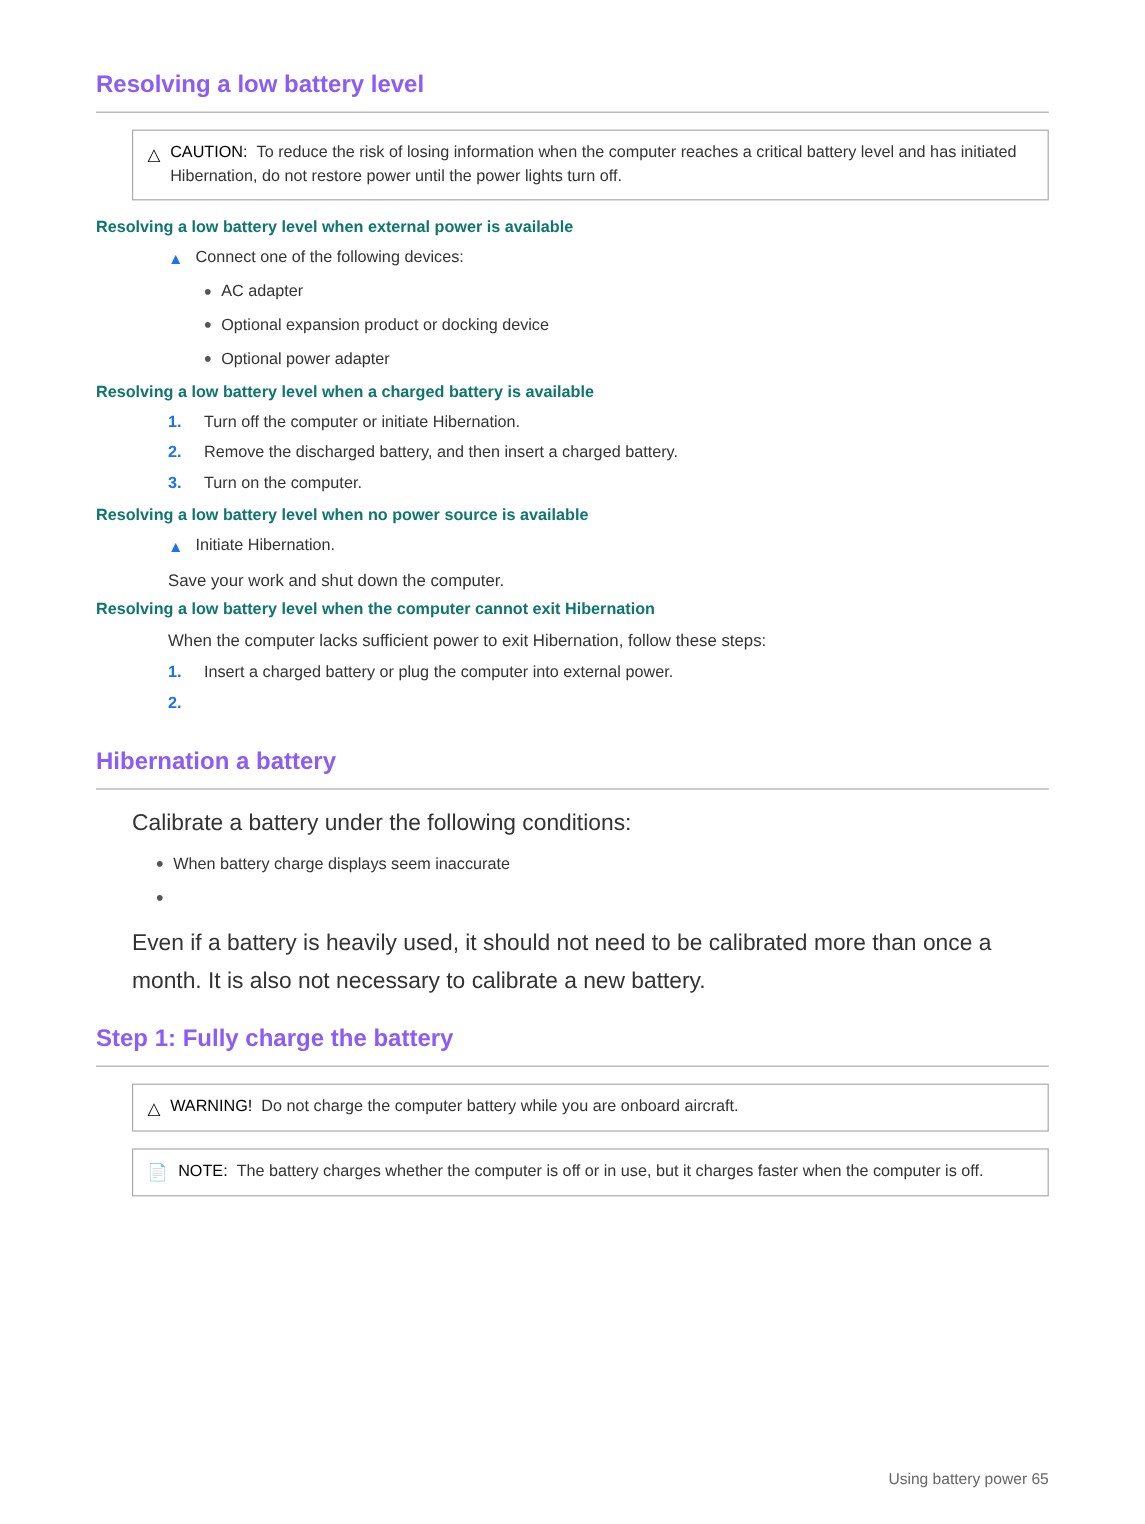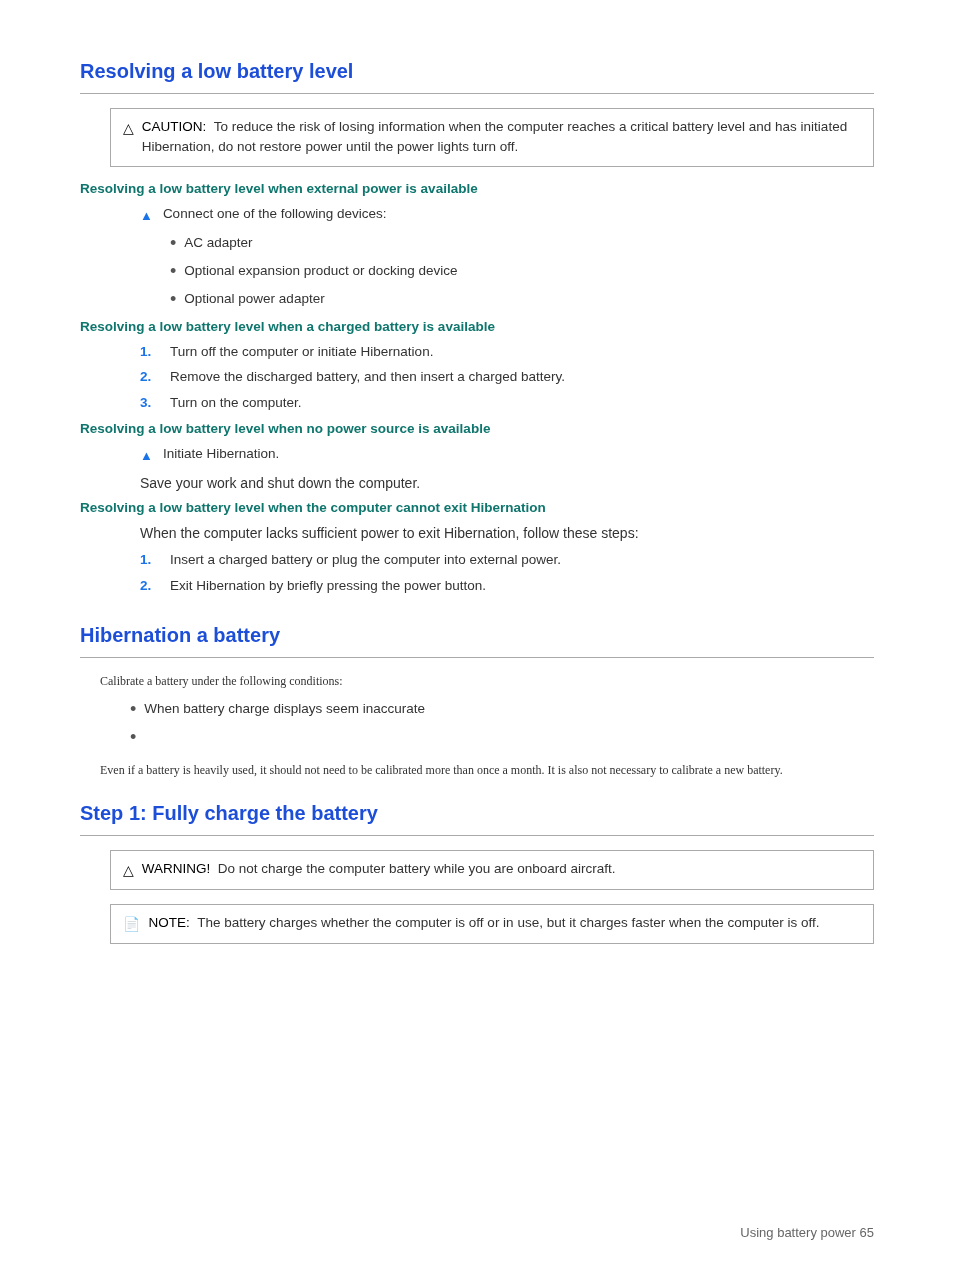--- a/index.html
+++ b/index.html
@@ -7,21 +7,21 @@
       font-family: Arial, Helvetica, sans-serif;
       font-size: 14px;
       color: #333;
       background: #fff;
       width: 954px;
       min-height: 1270px;
       padding: 40px 80px 60px 80px;
       position: relative;
     }
     .section-title-large {
-      color: #1d4ed8;
+      color: #8b5cf6;
       font-size: 20px;
       font-weight: bold;
       margin-bottom: 10px;
       margin-top: 20px;
       border-bottom: none;
     }
     .section-title-small {
       color: #0f766e;
       font-size: 13.5px;
       font-weight: bold;
@@ -122,25 +122,24 @@
       position: absolute;
       bottom: 30px;
       right: 80px;
       font-size: 13px;
       color: #666;
     }
     .main-section {
       margin-top: 18px;
     }
     .body-text {
-      font-size: 12px;
+      font-size: 19px;
       line-height: 1.6;
-      margin-left: 20px;
-      margin-bottom: 8px;
-      font-family: Liberation Serif, serif;
+      margin-left: 30px;
+      margin-bottom: 8px;
     }
     hr.section-hr {
       border: none;
       border-top: 1px solid #aaa;
       margin: 4px 0 14px 0;
     }
     .blue-triangle {
       color: #1a73e8;
     }
   </style>
@@ -215,21 +214,20 @@
   <div>
     <h3 class="section-title-small">Resolving a low battery level when the computer cannot exit Hibernation</h3>
     <p class="indent-text">When the computer lacks sufficient power to exit Hibernation, follow these steps:</p>
     <div class="numbered-list">
       <div class="numbered-item">
         <span class="numbered-label">1.</span>
         <span>Insert a charged battery or plug the computer into external power.</span>
       </div>
       <div class="numbered-item">
         <span class="numbered-label">2.</span>
-        <span>Exit Hibernation by briefly pressing the power button.</span>
       </div>
     </div>
   </div>
 </div>
 
 <div class="main-section" style="margin-top:28px;">
   <h2 class="section-title-large">Hibernation a battery</h2>
   <hr class="section-hr">
 
   <p class="body-text">Calibrate a battery under the following conditions:</p>

